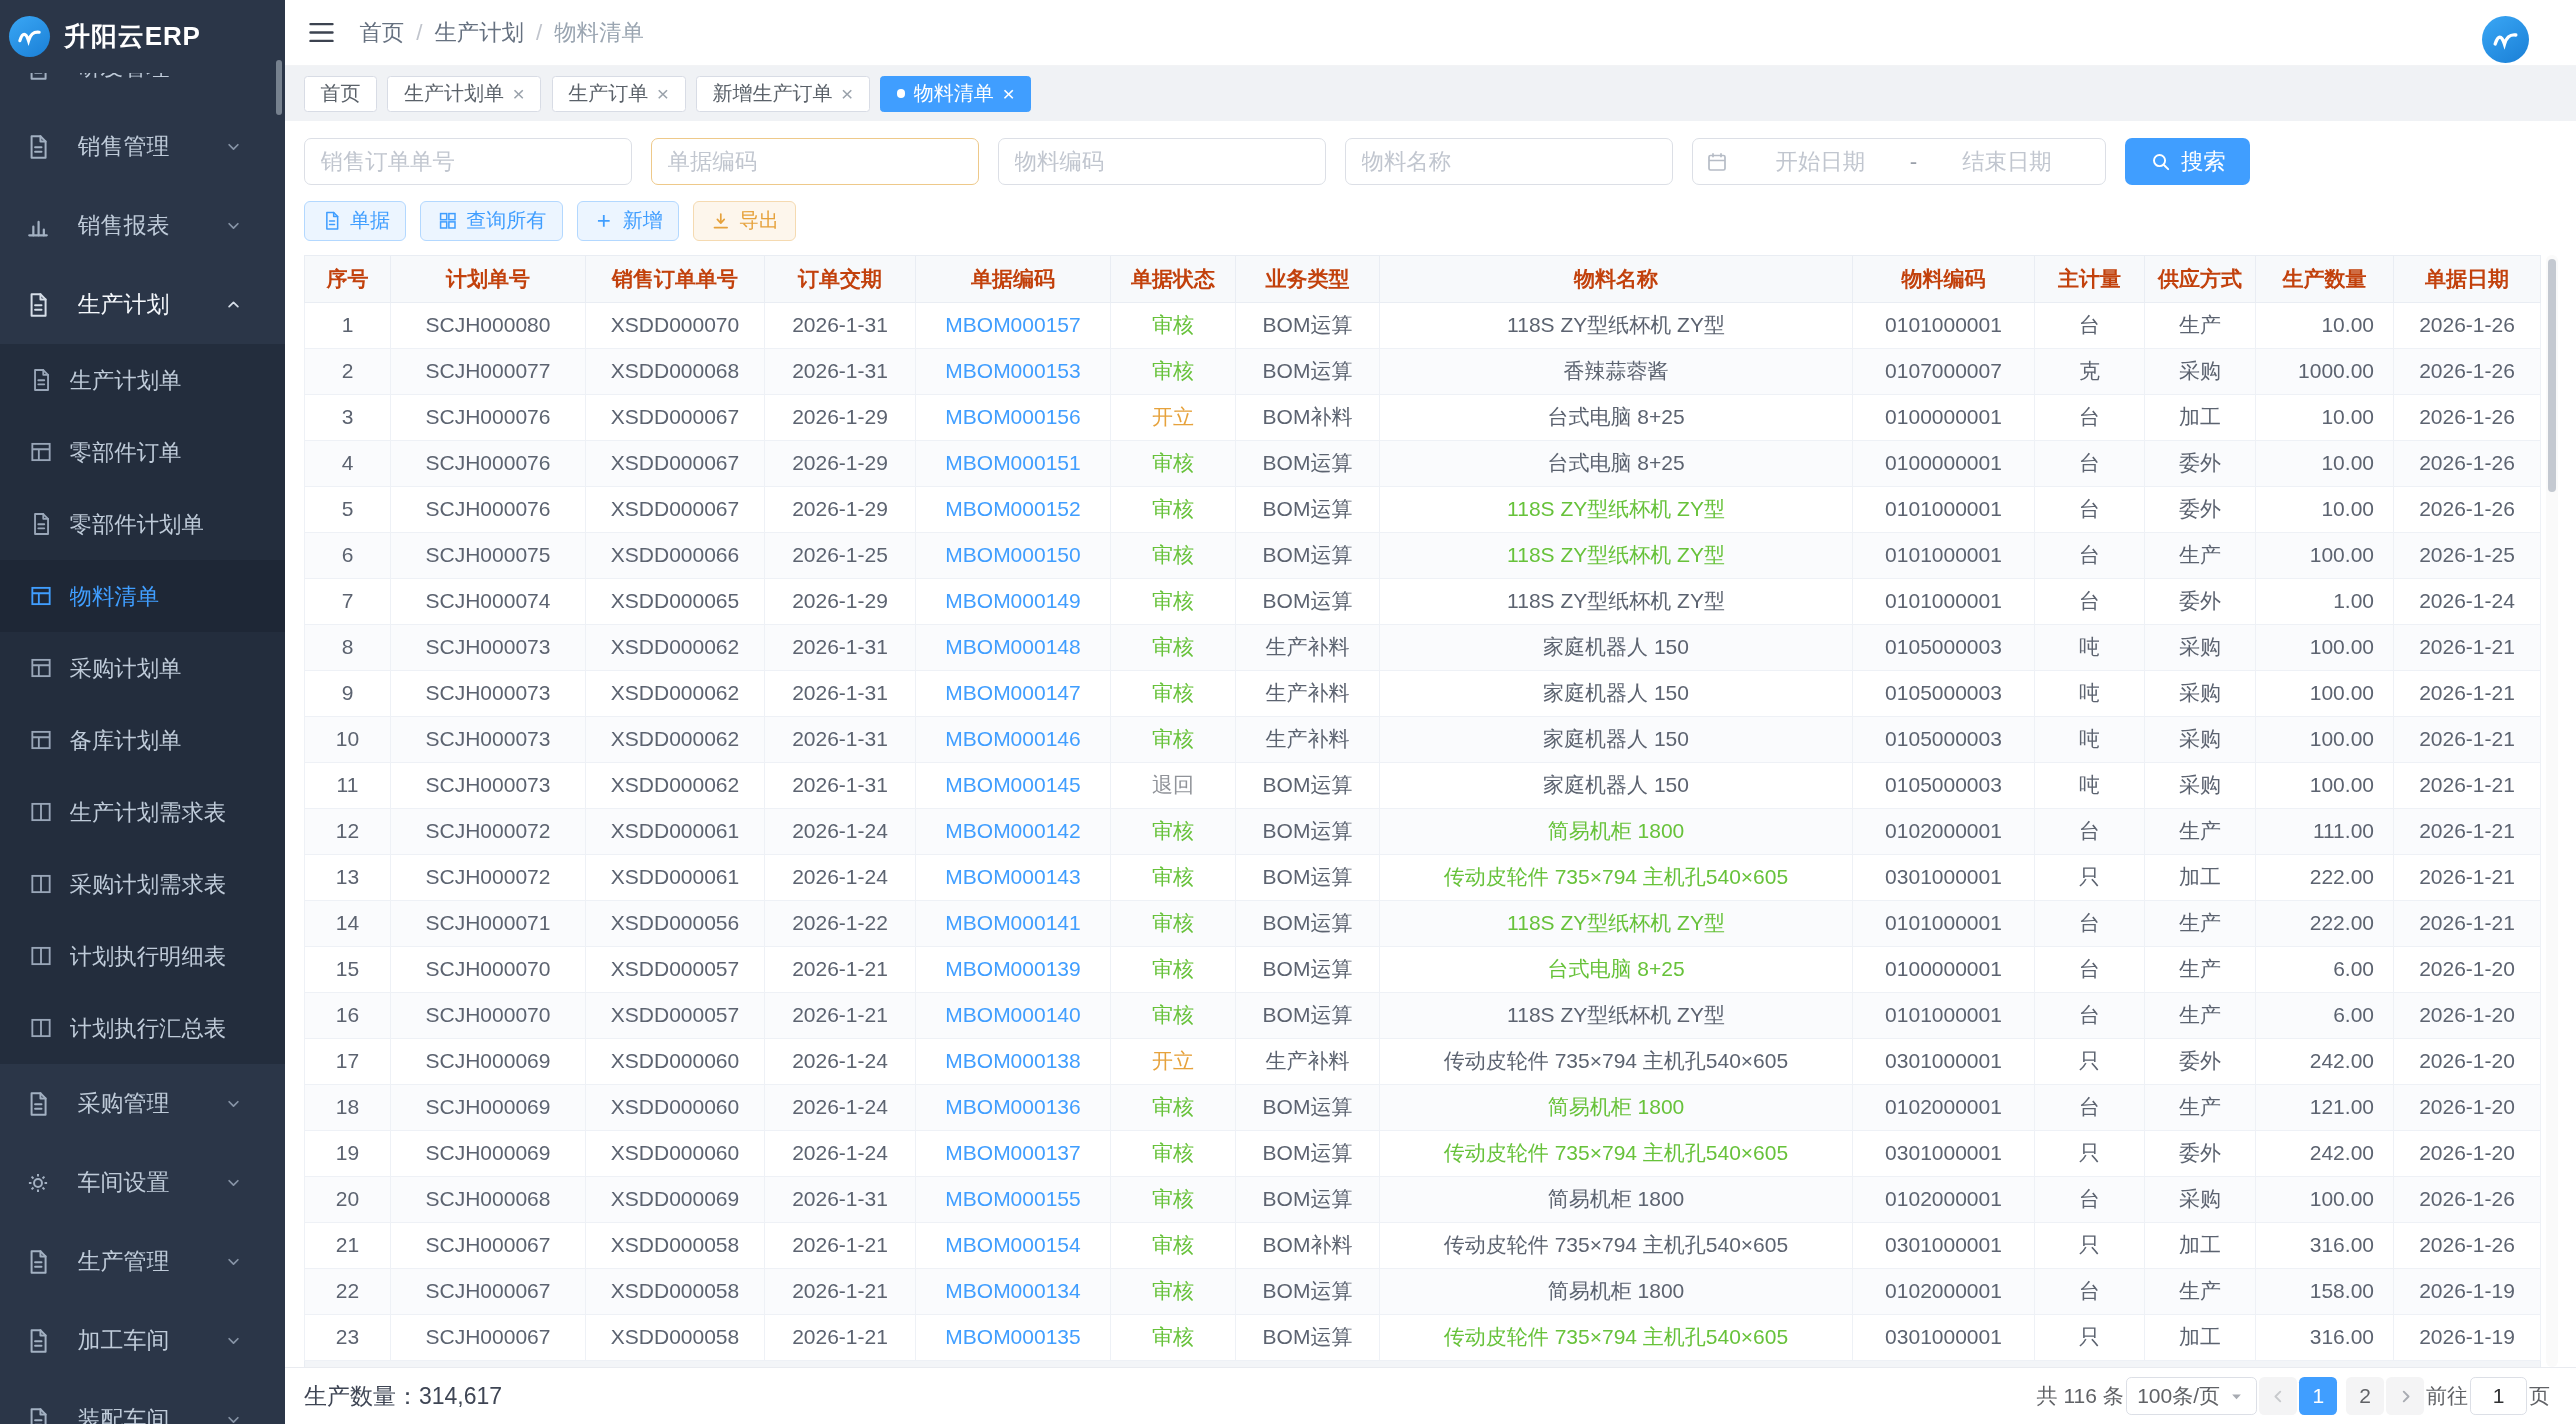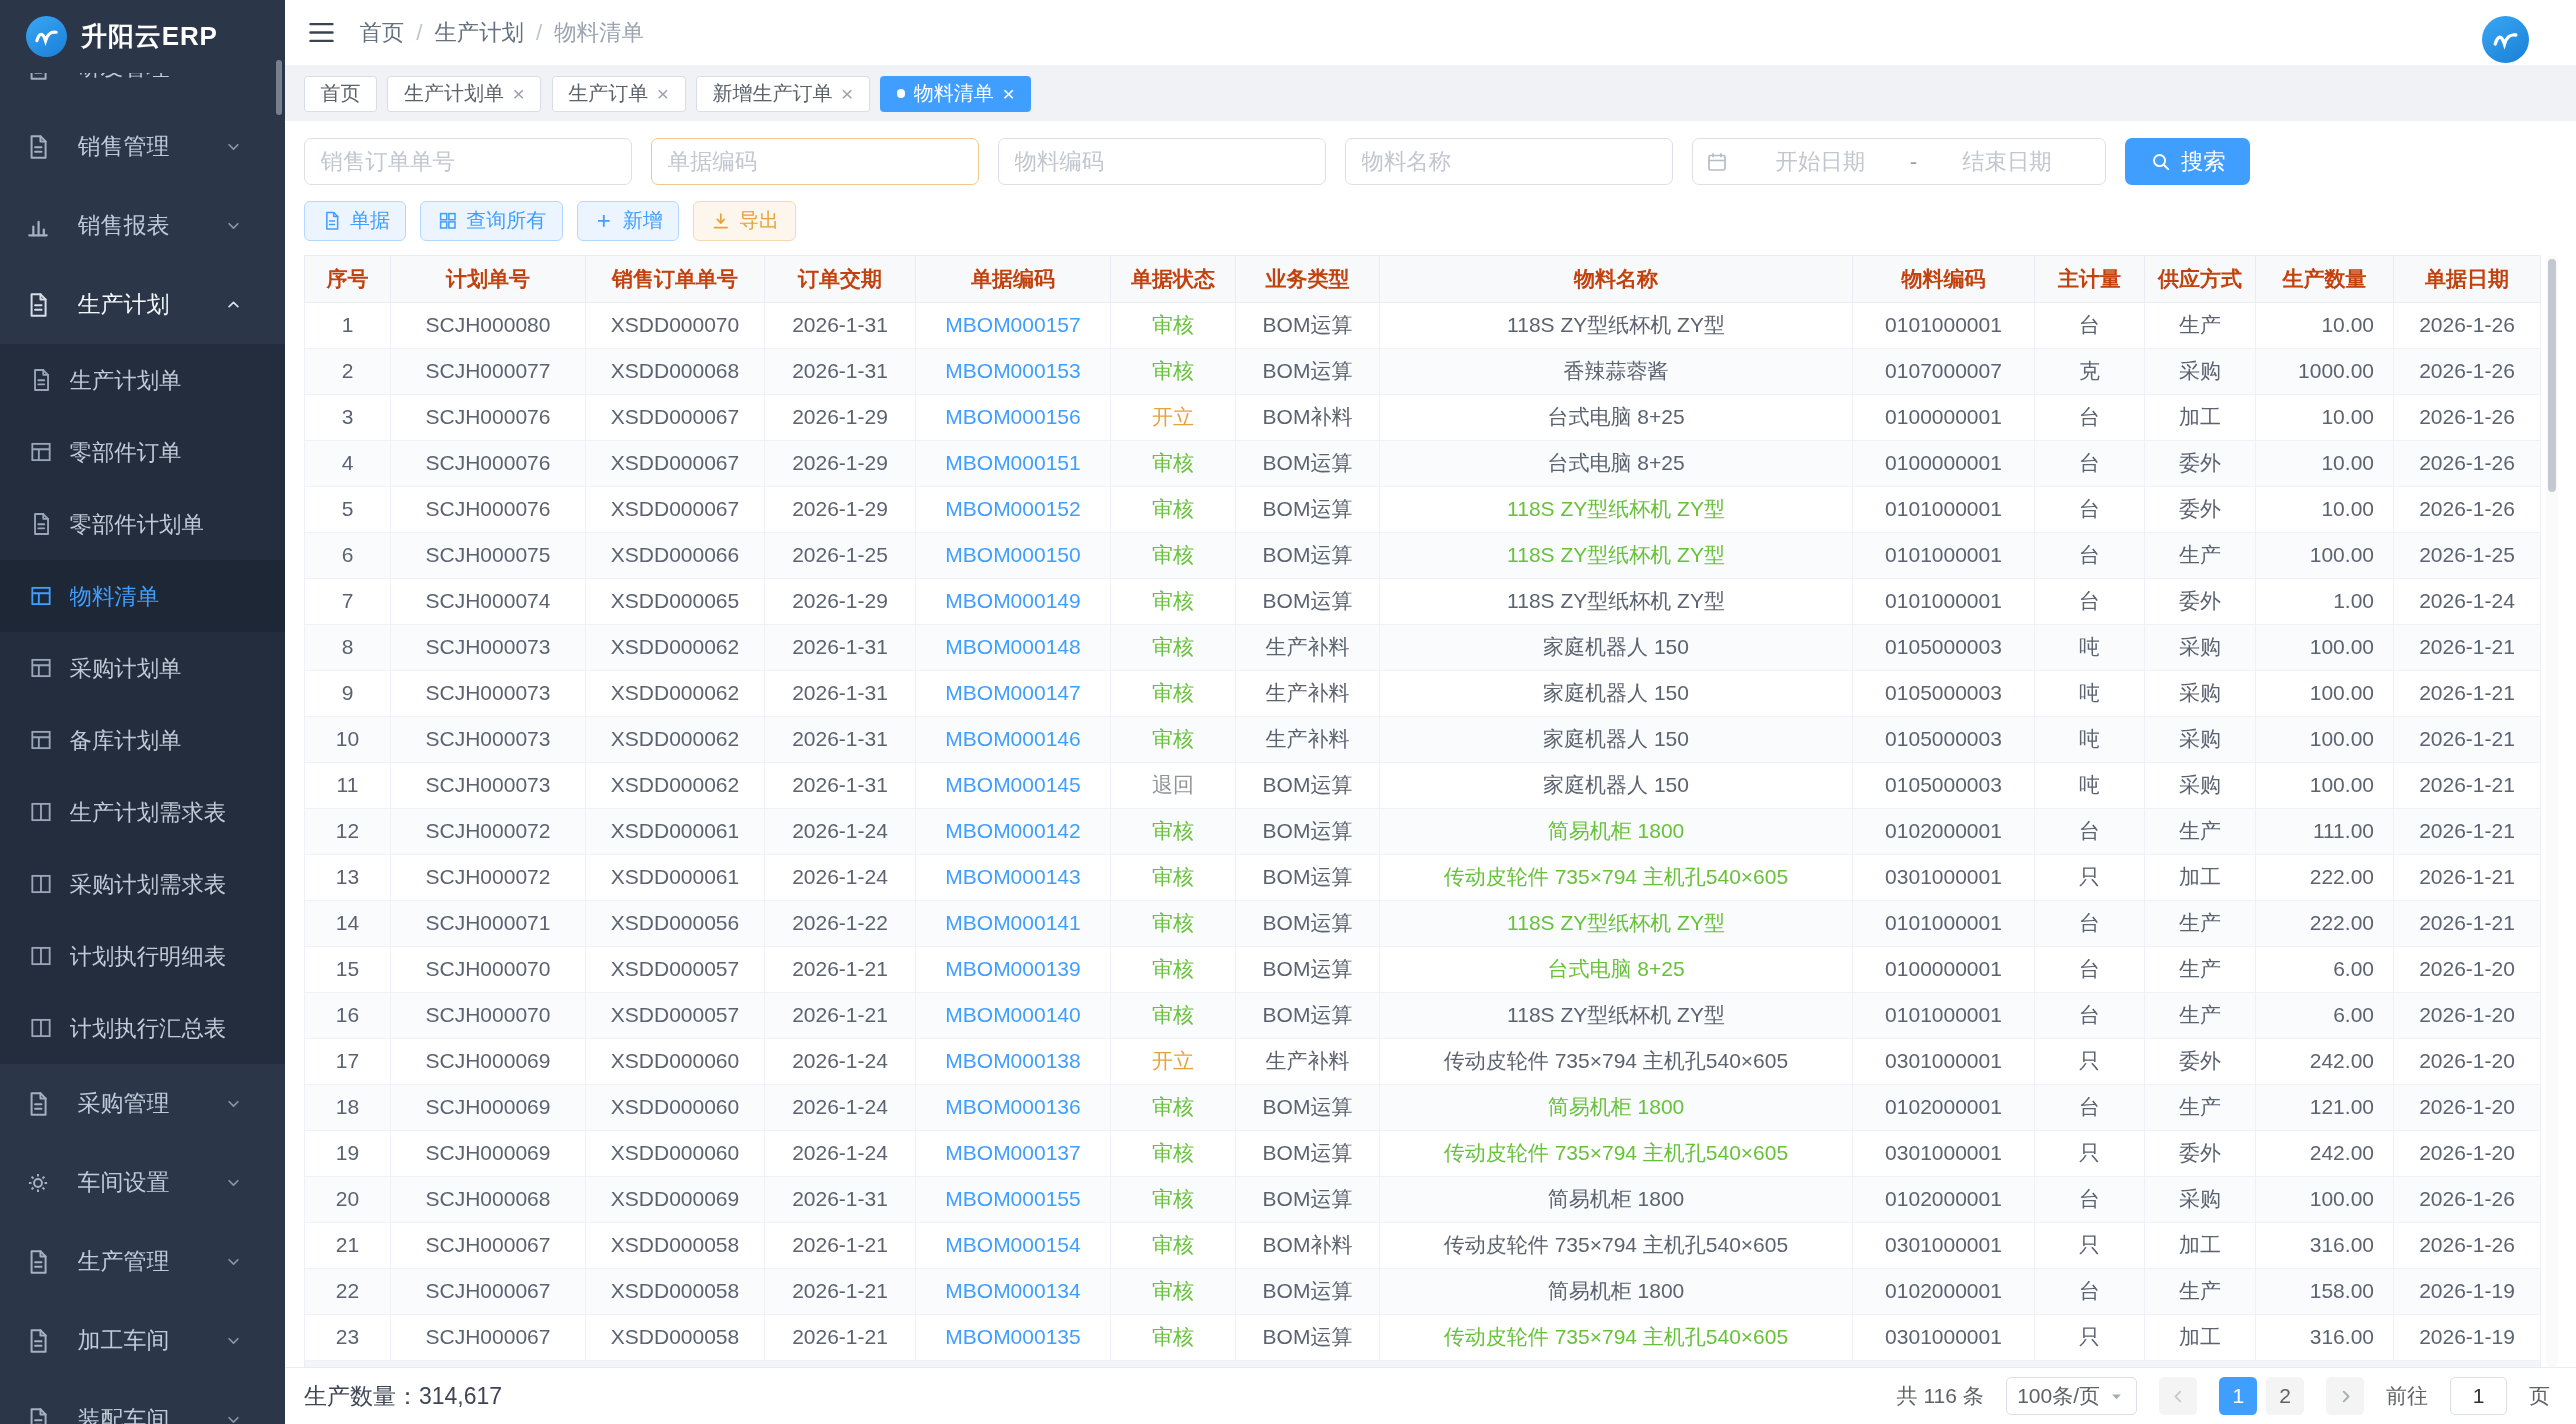--- a/index.html
+++ b/index.html
@@ -4,21 +4,21 @@
 <style>
   * { margin:0; padding:0; box-sizing:border-box; }
   html,body { width:2576px; height:1424px; overflow:hidden; background:#fff;
     font-family:"Liberation Sans","DejaVu Sans",sans-serif; color:#303133; }
 
   .icon { display:inline-flex; width:26px; height:26px; flex:none; }
   .icon svg { width:100%; height:100%; display:block; }
 
   
   .sidebar { position:absolute; left:0; top:0; width:285px; height:1424px; background:#2b3648; overflow:hidden; z-index:10; }
-  .logo-row { height:73px; display:flex; align-items:center; padding-left:26px; gap:14px; background:#2b3648; position:relative; z-index:3; }
+  .logo-row { height:73px; display:flex; align-items:center; padding-left:9px; gap:14px; background:#2b3648; position:relative; z-index:3; }
   .logo-circle { width:41px; height:41px; border-radius:50%; background:linear-gradient(145deg,#3aa7f5,#1a7fd6);
     color:#fff; display:flex; align-items:center; justify-content:center; }
   .logo-circle .icon { width:29px; height:29px; }
   .logo-text { color:#fff; font-size:26px; font-weight:bold; letter-spacing:0.9px; }
   .menu { height:1352px; overflow:hidden; position:relative; z-index:2; }
   .menu-inner { margin-top:-45px; }
   .menu-group { height:79px; display:flex; align-items:center; padding:0 26px 0 24px; color:#bfcbd9; font-size:23px; cursor:pointer;gap:10px; }
   .menu-group .icon { width:28px; height:28px; margin-right:15.5px; color:#a3b1c2; }
   .menu-group .menu-label { flex:1; white-space:nowrap; overflow:hidden; }
   .menu-group .chev { width:21px; height:21px; color:#8794a6; }
@@ -96,21 +96,21 @@
   .data-table td.mat-green { color:#67c23a; }
   .partial-row { height:11.2px; background:#f3f5f8; border:0.9px solid #e9edf3; border-top:none; width:2237px; }
 
   .v-scrollbar { position:absolute; left:2546px; top:255px; width:12px; height:1112px; background:#fafafa; border-radius:6px; z-index:6; }
   .v-thumb { width:8.6px; height:233px; margin:4.3px auto 0; background:#c4c9d1; border-radius:4.3px; cursor:pointer; }
 
   
   .footer { position:absolute; left:285px; right:0; bottom:0; height:57px; background:#fff; border-top:0.9px solid #e9ebf0;
     display:flex; align-items:center; padding:0 26px 0 19px; z-index:7; }
   .summary { font-size:23px; color:#3e4554; }
-  .pager { margin-left:auto; display:flex; align-items:center; gap:22px; font-size:21px; color:#606266; }
+  .pager { margin-left:auto; display:flex; align-items:center; gap:2px; font-size:21px; color:#606266; }
   .page-size-select { height:38px; min-width:129px; border:0.9px solid #dcdfe6; border-radius:5.2px; display:flex;
     align-items:center; justify-content:center; gap:7px; padding:0 10.4px; cursor:pointer; background:#fff; }
   .page-size-select .caret { width:19px; height:19px; color:#a8abb2; }
   .page-nav { width:38px; height:38px; border:none; border-radius:5.2px; background:#f4f4f5; display:flex; align-items:center;
     justify-content:center; cursor:pointer; color:#a8abb2; font-family:inherit; }
   .page-nav.prev { color:#c8cacd; }
   .page-nav .icon { width:21px; height:21px; }
   .pager-pages { display:inline-flex; gap:8.6px; }
   .page-btn { width:38px; height:38px; border:none; border-radius:5.2px; background:#f4f4f5; color:#606266; font-size:21px;
     cursor:pointer; font-family:inherit; }

